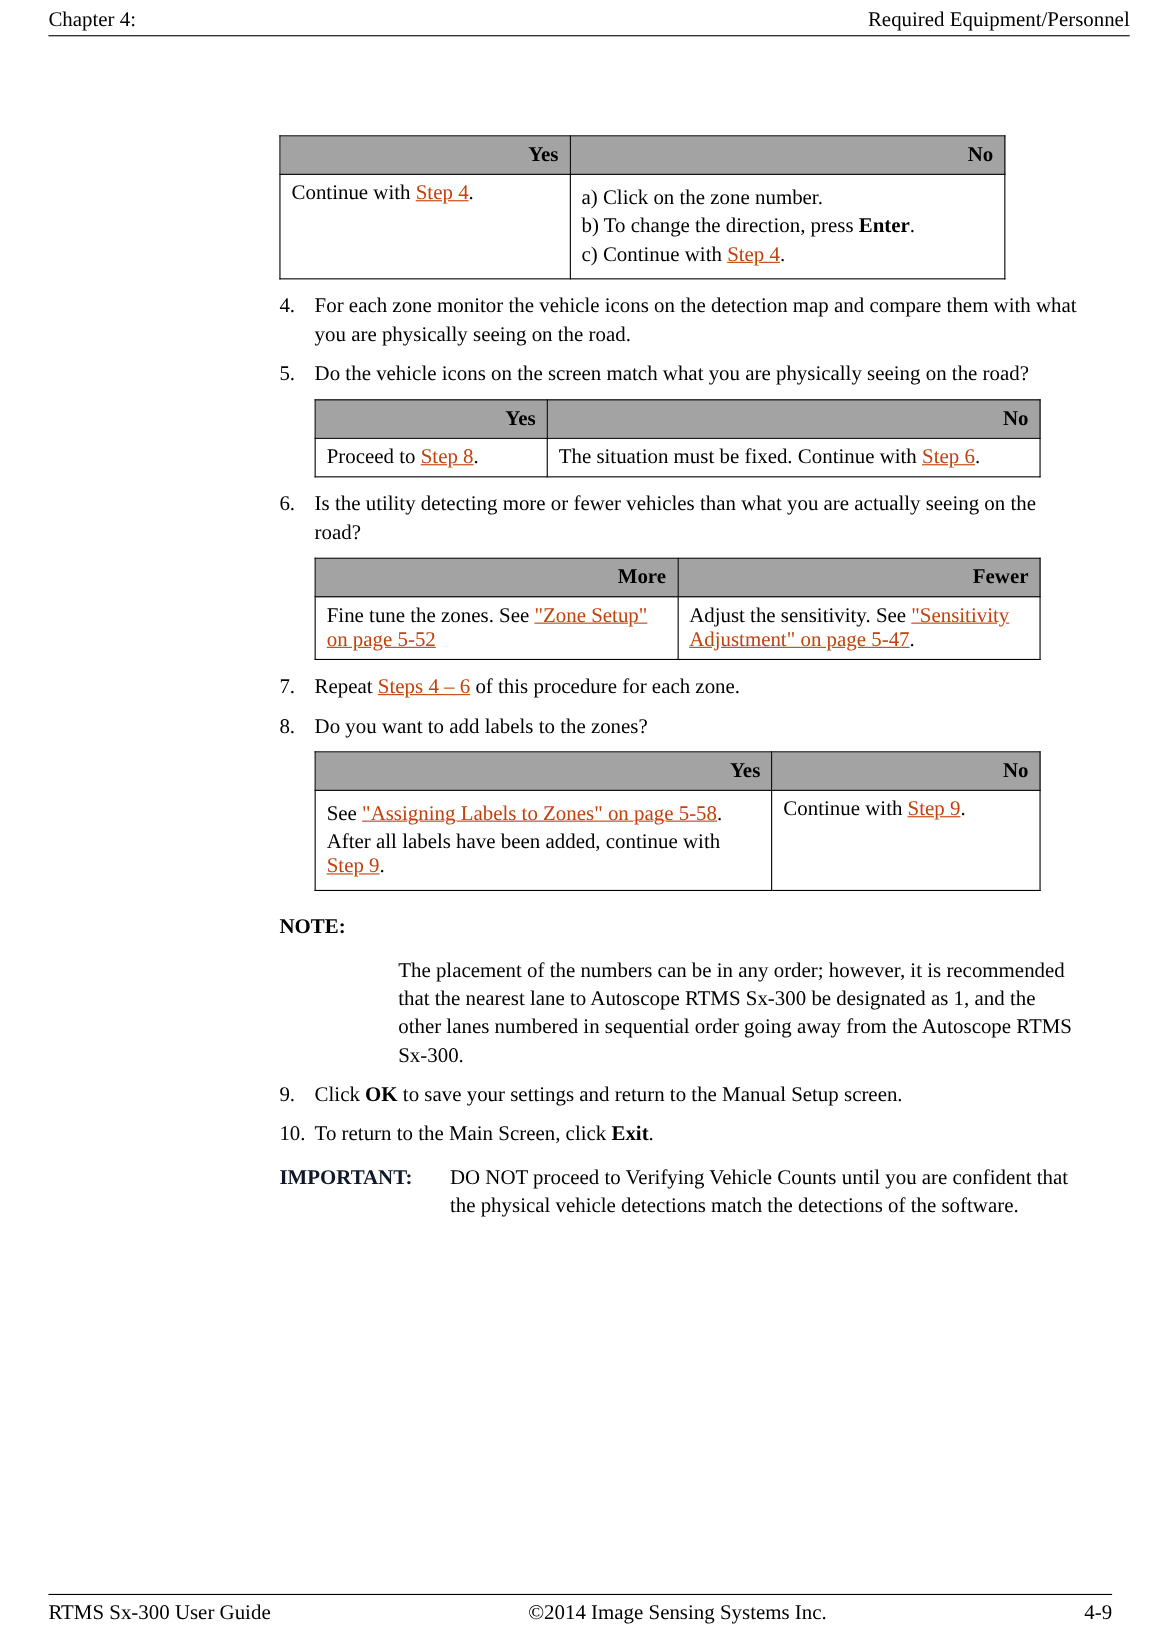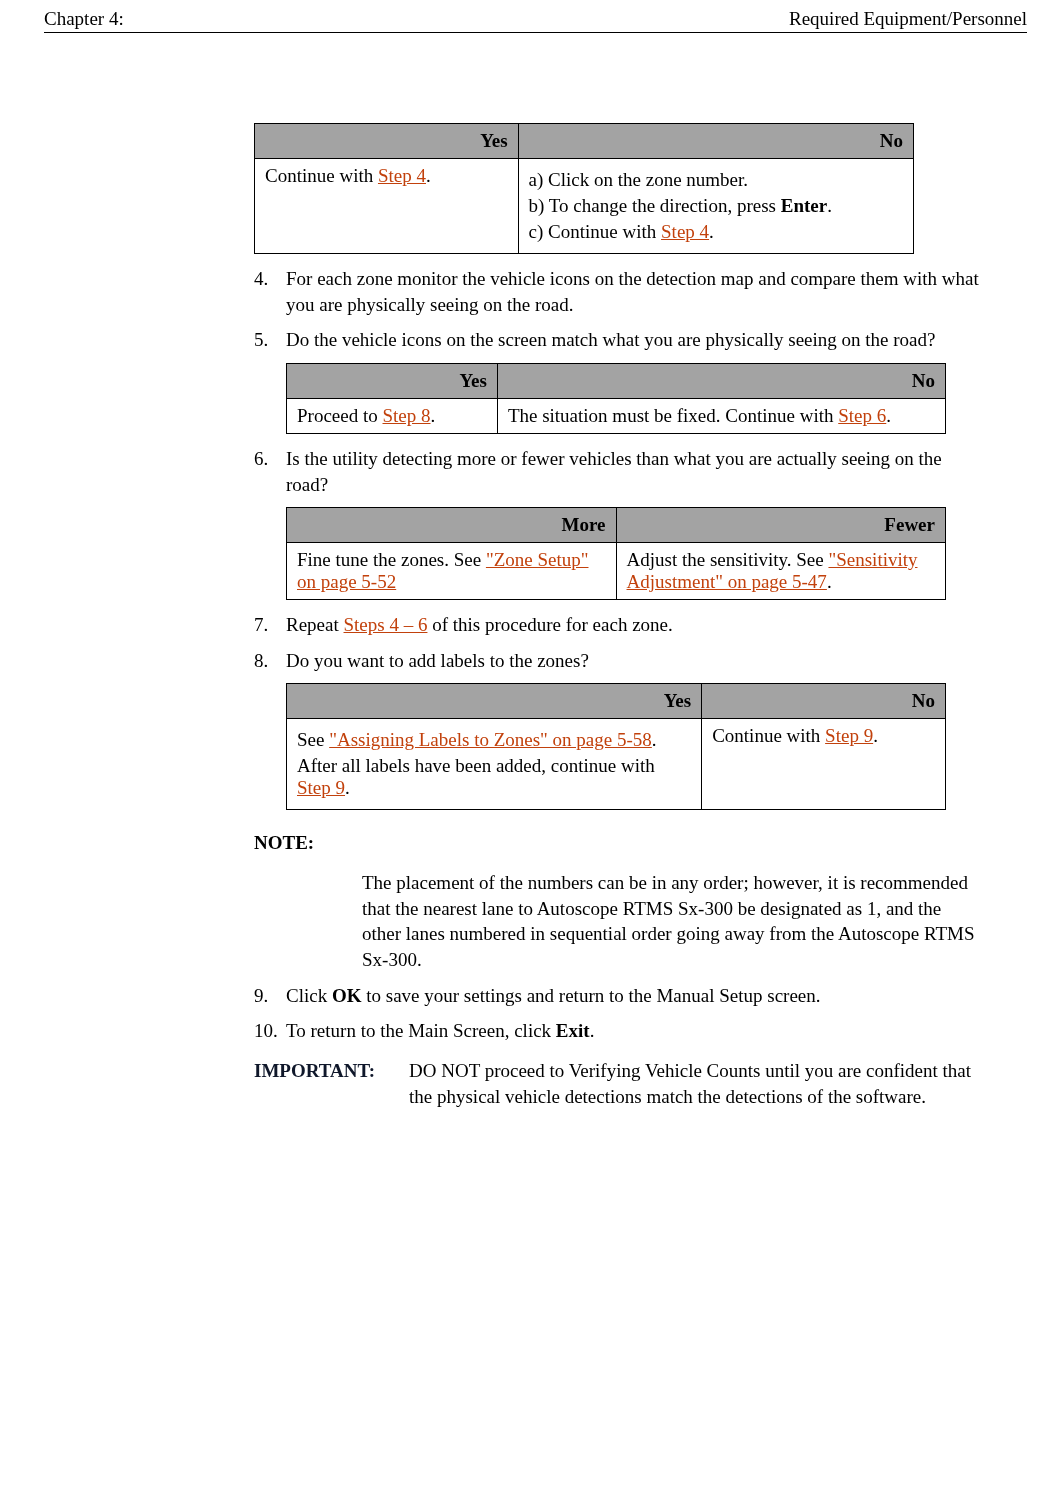--- a/index.html
+++ b/index.html
@@ -257,13 +257,18 @@
     </div>
 
 
     <div class="imp-row">
       <div class="imp-label">IMPORTANT:</div>
       <div class="imp-body">DO NOT proceed to Verifying Vehicle Counts until you are confident that the physical vehicle detections match the detections of the software.</div>
     </div>
 
   </div>
 
+  <div class="ftr">
+    <span>RTMS Sx-300 User Guide</span>
+    <span>©2014 Image Sensing Systems Inc.</span>
+    <span>4-9</span>
+  </div>
 </div>
 
 </body></html>

